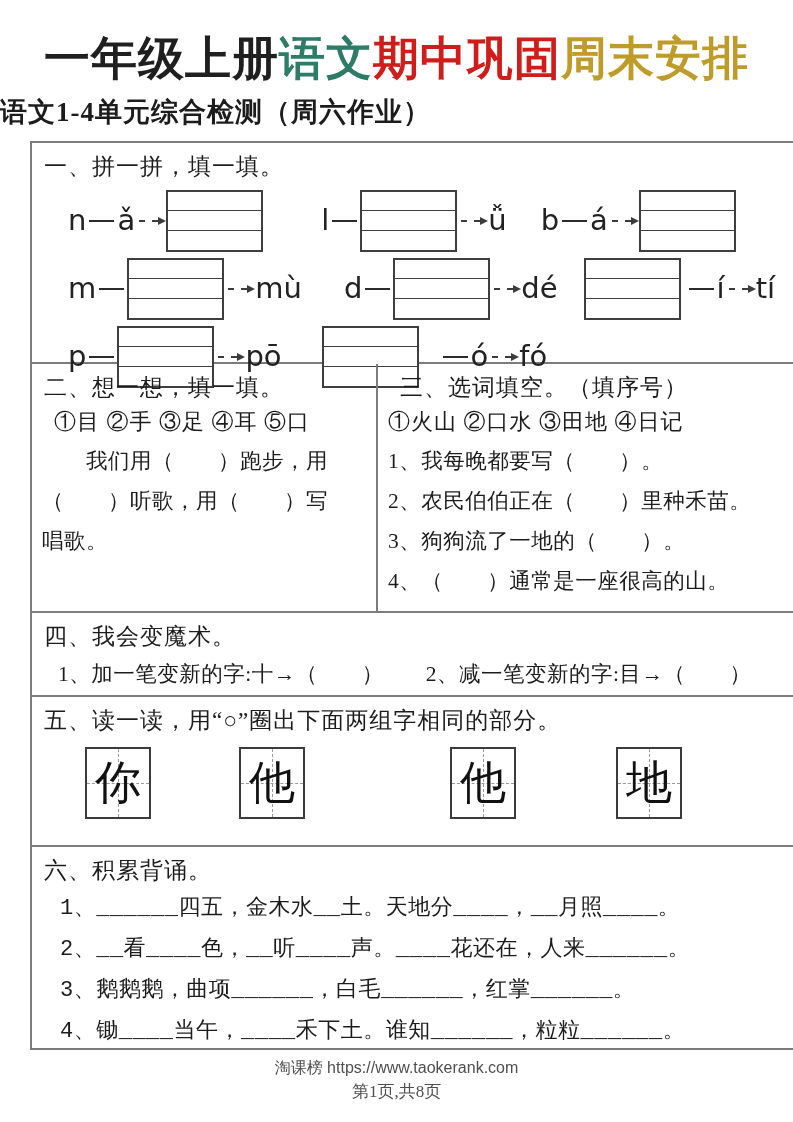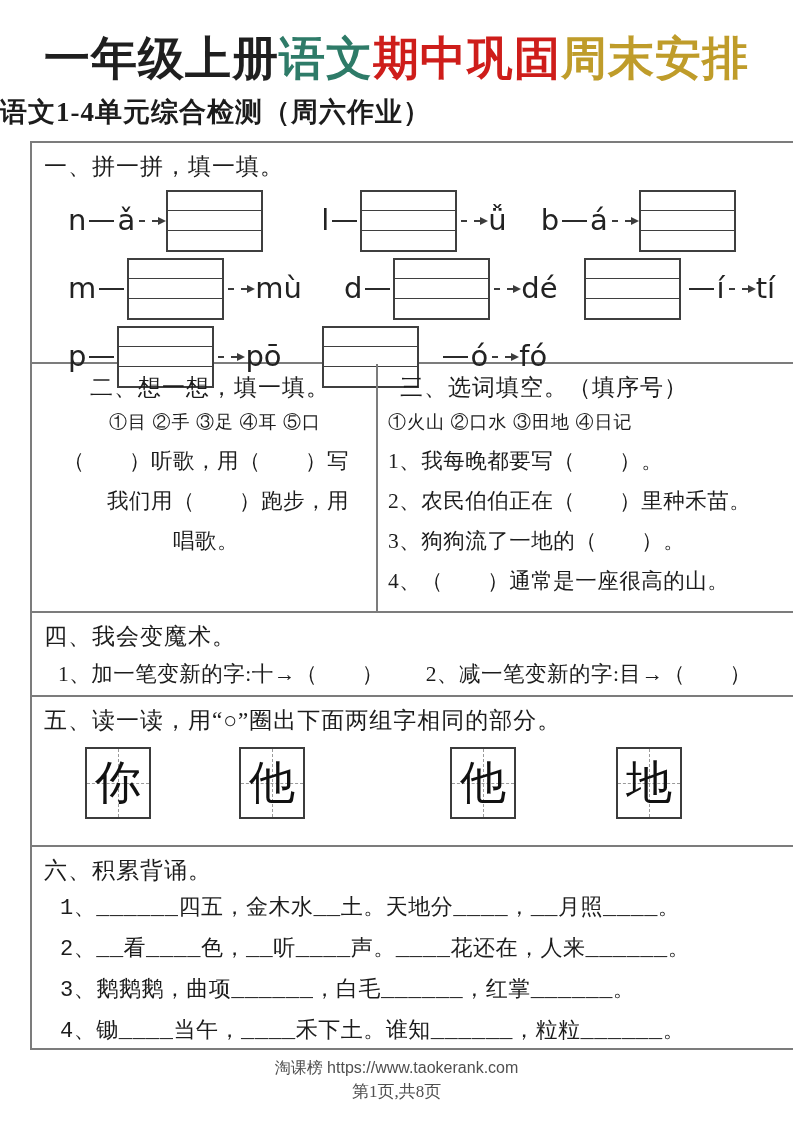--- a/index.html
+++ b/index.html
@@ -69,24 +69,24 @@
   .pbox {
     width:97px; height:62px;
     border:2px solid #3f3f3f;
     display:flex; flex-direction:column;
     background:#fff;
   }
   .pbox i { flex:1; border-bottom:1.6px solid #3f3f3f; }
   .pbox i:last-child { border-bottom:none; }
   
   .sec23 { display:flex; height:249px; }
-  .col2 { width:346px; border-right:2px solid #7c7c7c; padding-bottom:0;text-align:center; }
+  .col2 { width:346px; border-right:2px solid #7c7c7c; padding-bottom:0; }
   .col3 { flex:1; }
   .wline { font-size:21.5px; line-height:40px; padding:0 6px 0 10px; letter-spacing:0.5px; }
-  .opts  { font-size:18px;  line-height:38px; padding-left:22px; letter-spacing:1px; }
+  .opts  { font-size:22px;  line-height:38px; padding-left:22px; letter-spacing:1px; }
   .col3 .opts { padding-left:10px; }
   .col3 .wline { padding-left:10px; }
   
   .sec4 { height:84px; }
   .magic-row { display:flex; gap:42px; font-size:21.5px; padding:7px 0 0 26px; letter-spacing:0.5px; }
   
   .sec5 { height:150px; }
   .tianrow { display:flex; align-items:flex-start; margin-top:11px; }
   .tian {
     width:66px; height:72px;
@@ -221,22 +221,22 @@
             <span class="darr"></span>
             <span class="pletter">fó</span>
         </div>
       </div>
     </div>
 
     <div class="sec sec23">
       <div class="col2">
         <div class="sec-heading">二、想一想，填一填。</div>
         <div class="opts">①目 ②手 ③足 ④耳 ⑤口</div>
+        <div class="wline">　　我们用（　　）跑步，用</div>
         <div class="wline">（　　）听歌，用（　　）写</div>
-        <div class="wline">　　我们用（　　）跑步，用</div>
         <div class="wline">唱歌。</div>
       </div>
       <div class="col3">
         <div class="sec-heading" style="padding-left:22px">三、选词填空。（填序号）</div>
         <div class="opts">①火山 ②口水 ③田地 ④日记</div>
         <div class="wline">1、我每晚都要写（　　）。</div>
         <div class="wline">2、农民伯伯正在（　　）里种禾苗。</div>
         <div class="wline">3、狗狗流了一地的（　　）。</div>
         <div class="wline">4、（　　）通常是一座很高的山。</div>
       </div>

